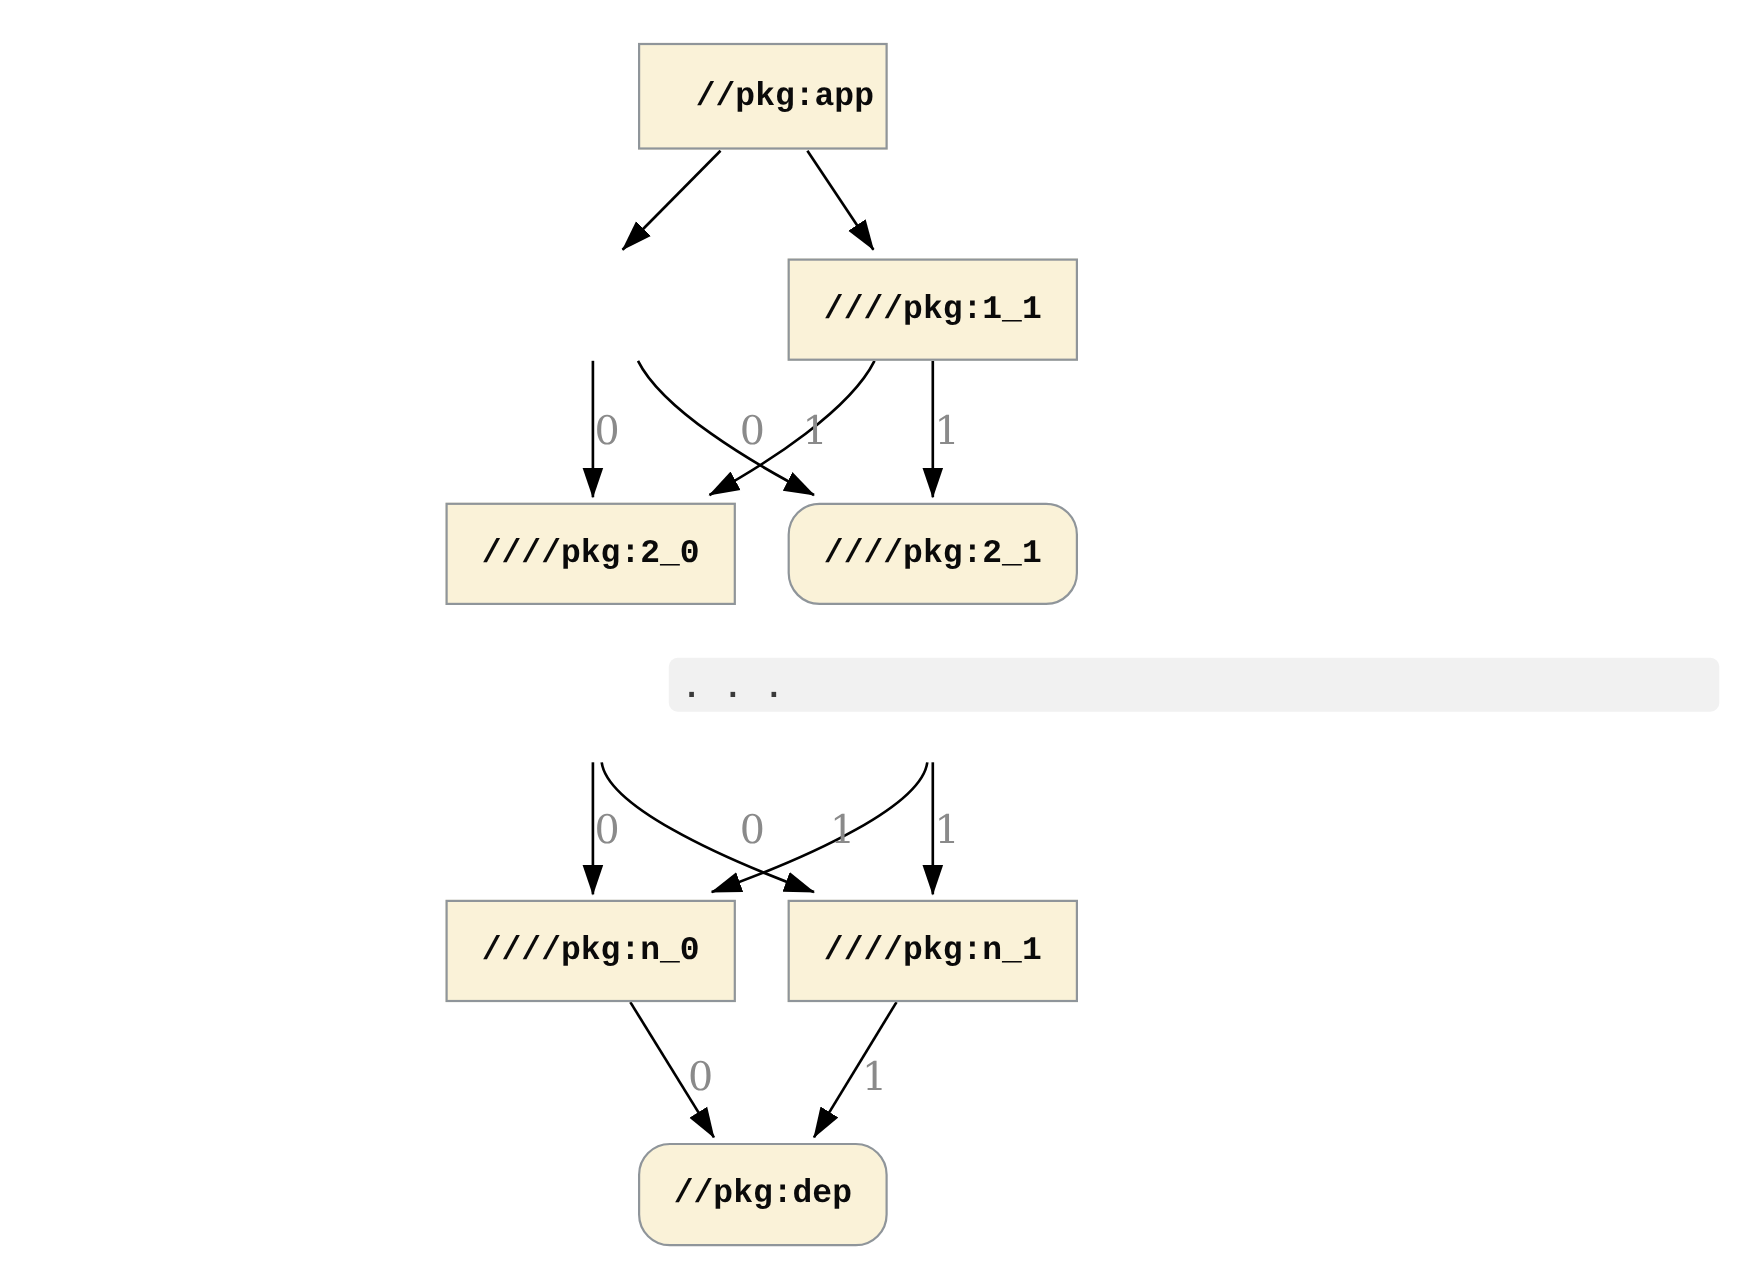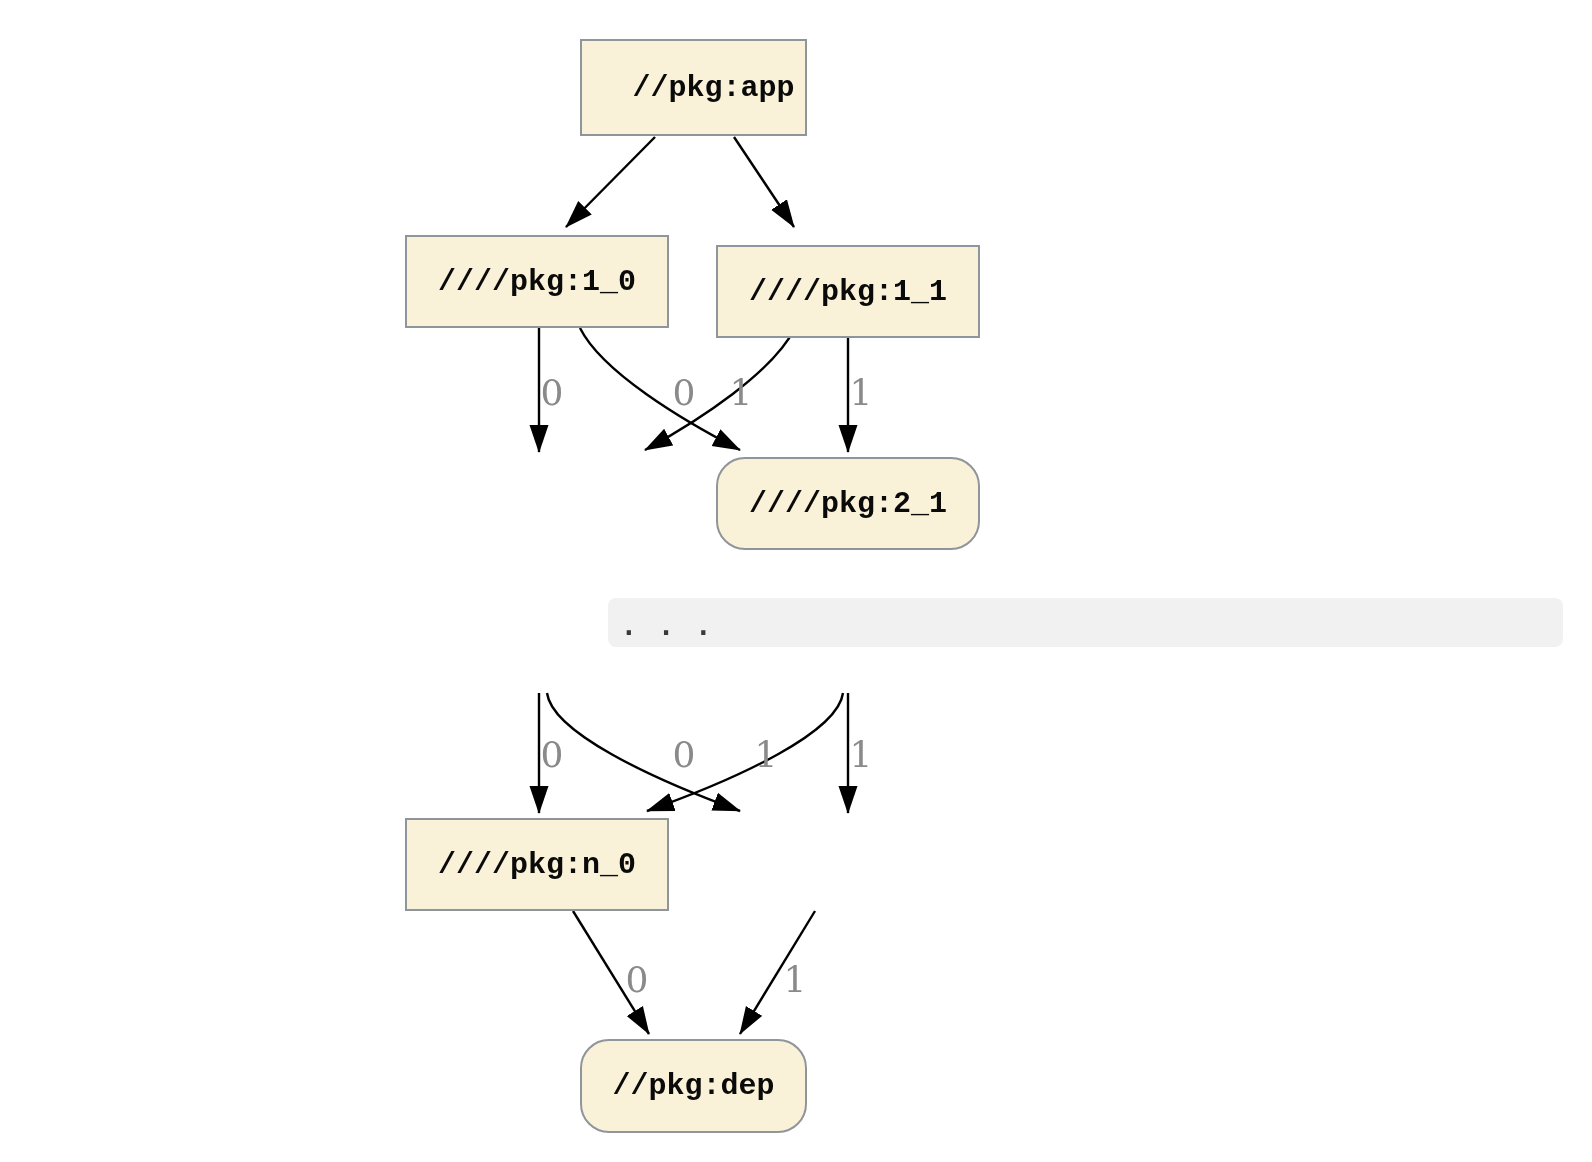--- a/index.html
+++ b/index.html
@@ -97,41 +97,44 @@
     <path class="edge" d="M848,693 L848,813" marker-end="url(#arrow)"></path>
 
     <path class="edge" d="M573,911 L649,1034" marker-end="url(#arrow)"></path>
     <path class="edge" d="M815,911 L740,1034" marker-end="url(#arrow)"></path>
   </svg>
 
   <div class="node" style="left:580px; top:39px; width:227px; height:97px;padding-left:40px;">
     <span>//pkg:app</span>
   </div>
 
-  <div class="node" style="left:405px; top:235px; width:264px; height:93px;">
-    <span>////pkg:1_0</span>
-  </div>
 
-  <div class="node" style="left:716px; top:245px; width:264px; height:93px;">
+  <div class="node" style="left:716px; top:235px; width:264px; height:93px;">
     <span>////pkg:1_1</span>
   </div>
 
+  <div class="node" style="left:405px; top:457px; width:264px; height:93px;">
+    <span>////pkg:2_0</span>
+  </div>
 
   <div class="node" style="left:716px; top:457px; width:264px; height:93px;border-radius:29px;">
     <span>////pkg:2_1</span>
   </div>
 
   <div class="band">
     <span class="dots">. . .</span>
   </div>
 
   <div class="node" style="left:405px; top:818px; width:264px; height:93px;">
     <span>////pkg:n_0</span>
   </div>
 
+  <div class="node" style="left:716px; top:818px; width:264px; height:93px;">
+    <span>////pkg:n_1</span>
+  </div>
 
   <div class="node" style="left:580px; top:1039px; width:227px; height:94px;border-radius:29px;">
     <span>//pkg:dep</span>
   </div>
 
   <div class="edge-label" style="left:552px; top:393px;">0</div>
   <div class="edge-label" style="left:684px; top:393px;">0</div>
   <div class="edge-label" style="left:741px; top:393px;">1</div>
   <div class="edge-label" style="left:861px; top:393px;">1</div>
 

